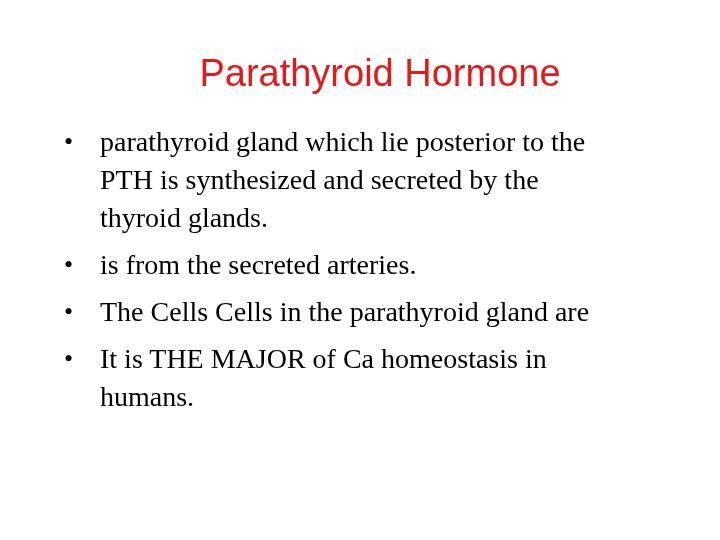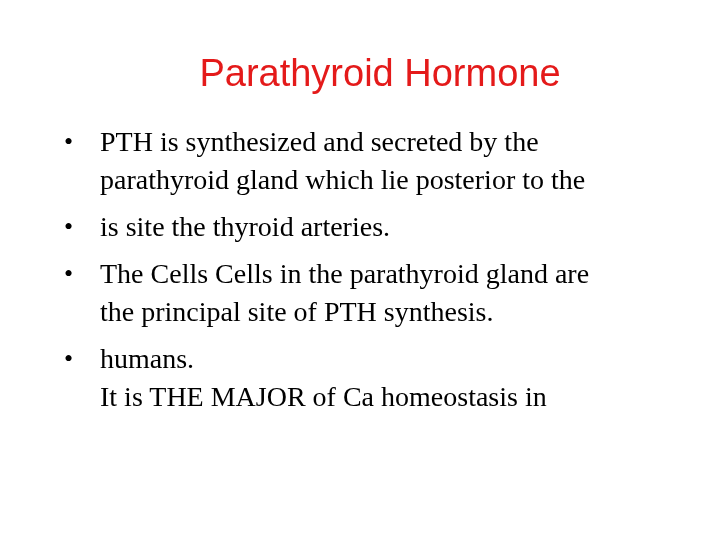--- a/index.html
+++ b/index.html
@@ -49,42 +49,42 @@
 
 <div class="slide" style="background: rgb(255, 255, 255);">
 
   <h1 class="slide-title" style="color: rgb(228, 26, 26); padding-left: 20px;">Parathyroid Hormone</h1>
 
   <div class="content" style="color: rgb(0, 0, 0);">
 
     <div class="bullet">
       <span class="bullet-marker">•</span>
       <div class="bullet-lines">
+        <div class="bullet-line">parathyroid gland which lie posterior to the</div>
         <div class="bullet-line">PTH is synthesized and secreted by the</div>
-        <div class="bullet-line">parathyroid gland which lie posterior to the</div>
+        <div class="bullet-line">thyroid glands.</div>
       </div>
     </div>
 
     <div class="bullet">
       <span class="bullet-marker">•</span>
       <div class="bullet-lines">
-        <div class="bullet-line">is site the thyroid arteries.</div>
+        <div class="bullet-line">is from the secreted arteries.</div>
       </div>
     </div>
 
     <div class="bullet">
       <span class="bullet-marker">•</span>
       <div class="bullet-lines">
         <div class="bullet-line">The Cells Cells in the parathyroid gland are</div>
-        <div class="bullet-line">the principal site of PTH synthesis.</div>
       </div>
     </div>
 
     <div class="bullet">
       <span class="bullet-marker">•</span>
       <div class="bullet-lines">
+        <div class="bullet-line">It is THE MAJOR of Ca homeostasis in</div>
         <div class="bullet-line">humans.</div>
-        <div class="bullet-line">It is THE MAJOR of Ca homeostasis in</div>
       </div>
     </div>
 
   </div>
 </div>
 
 </body></html>

